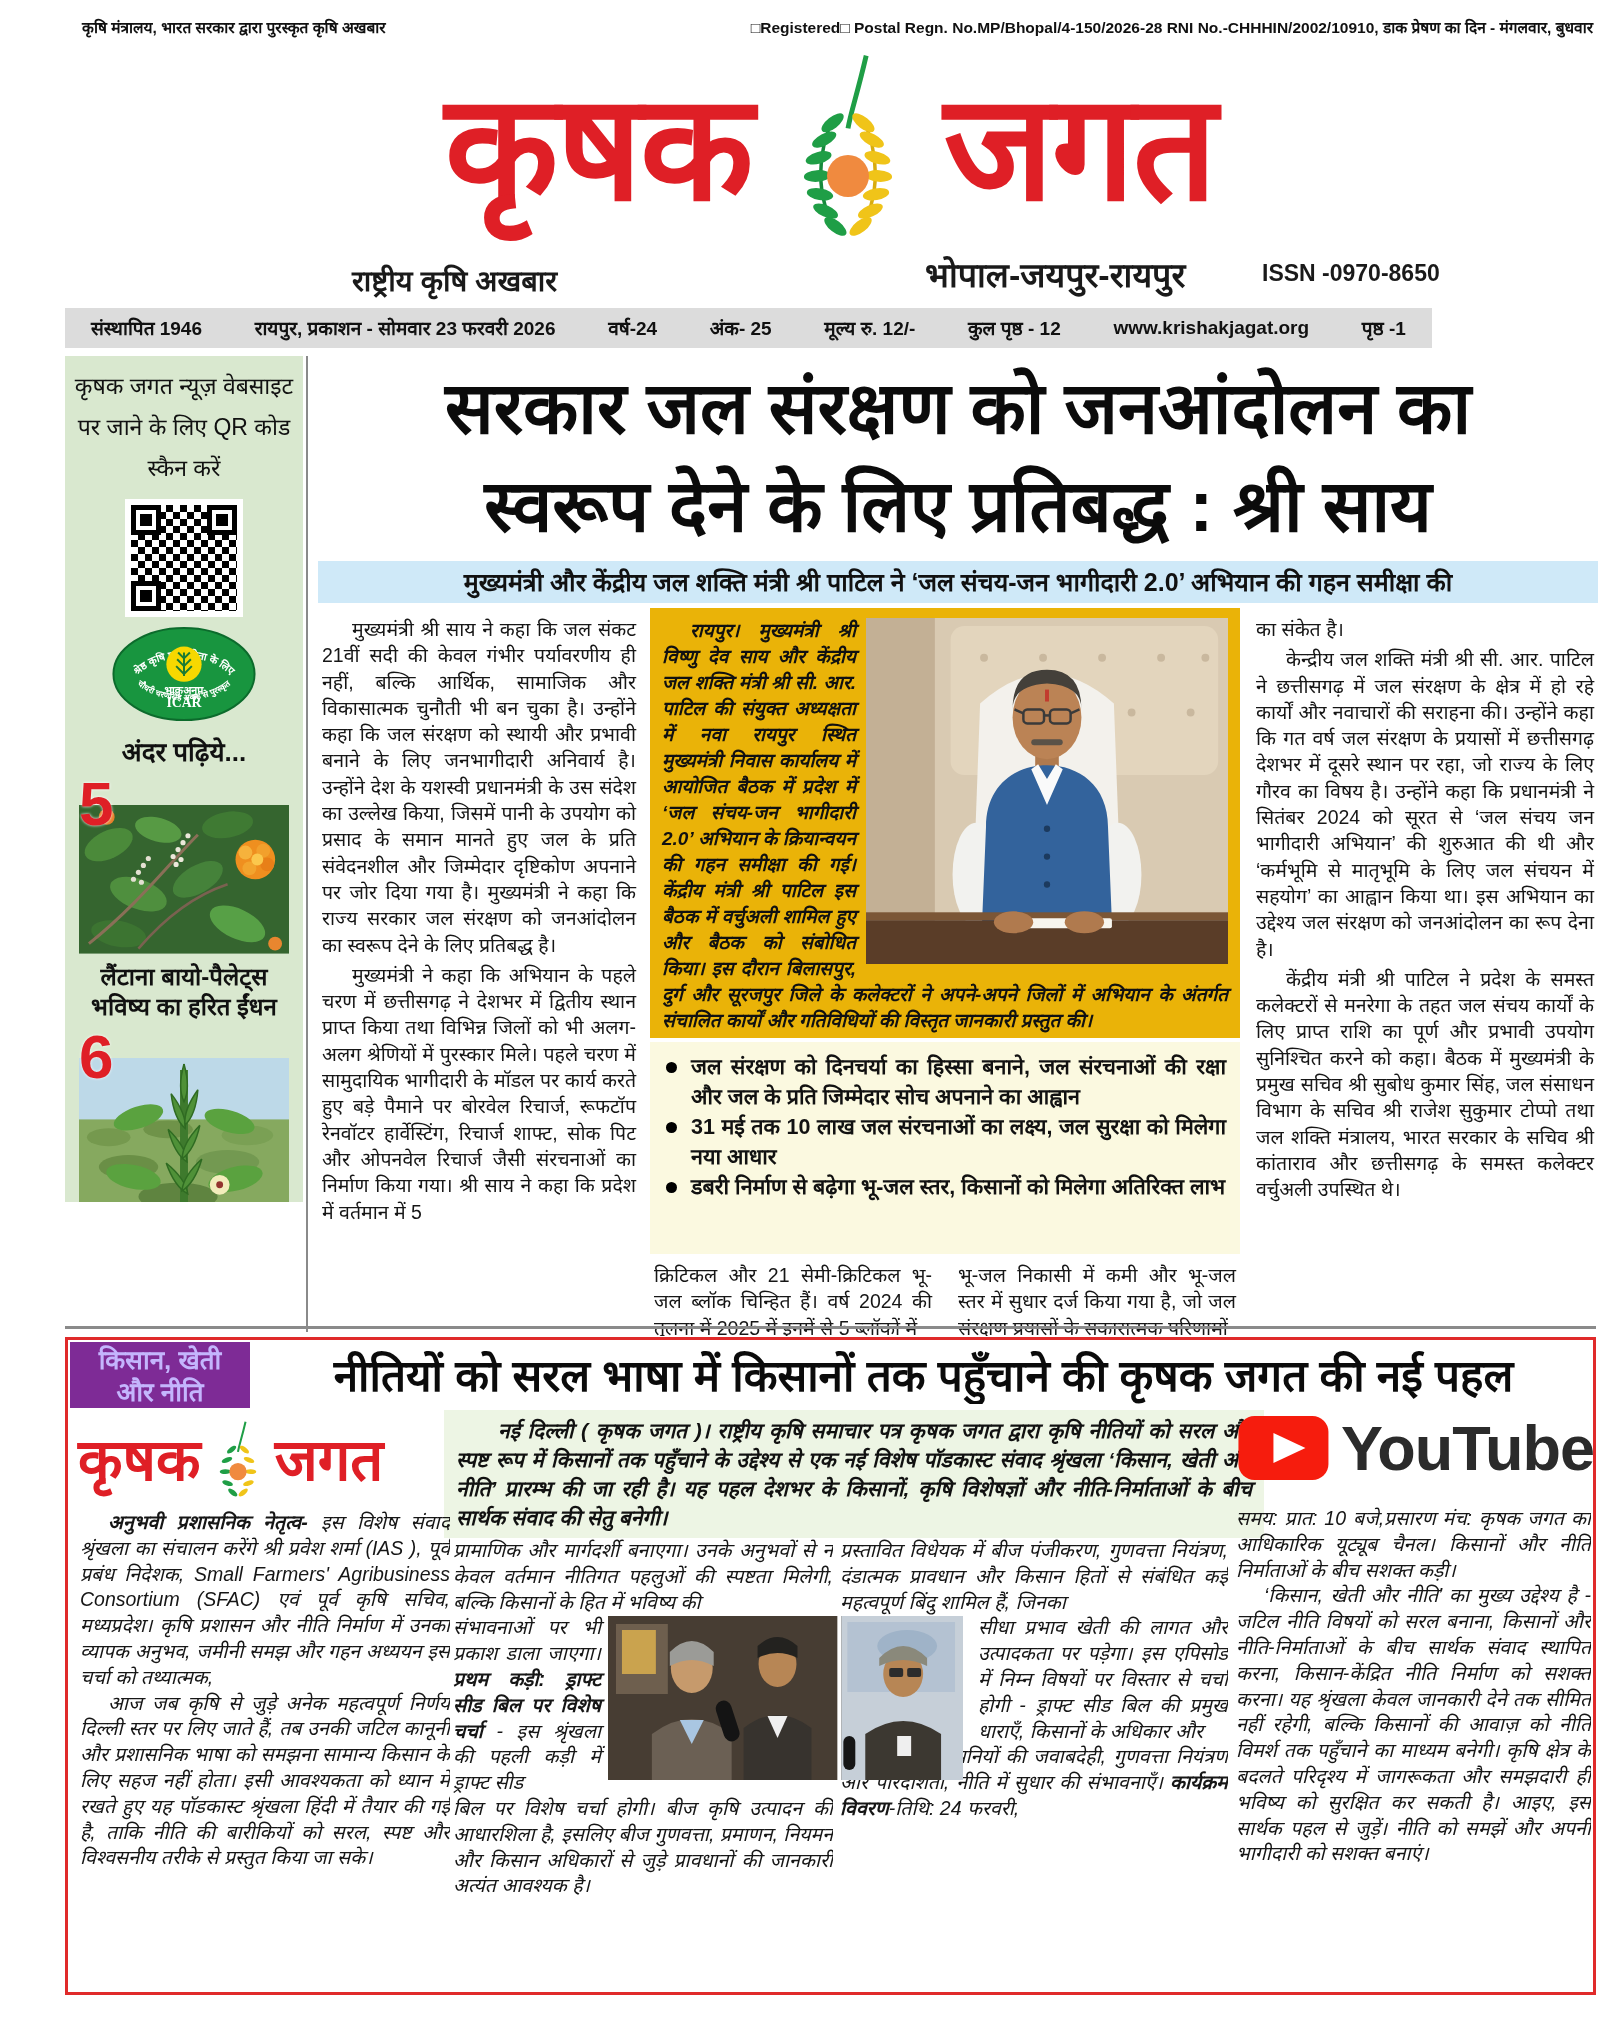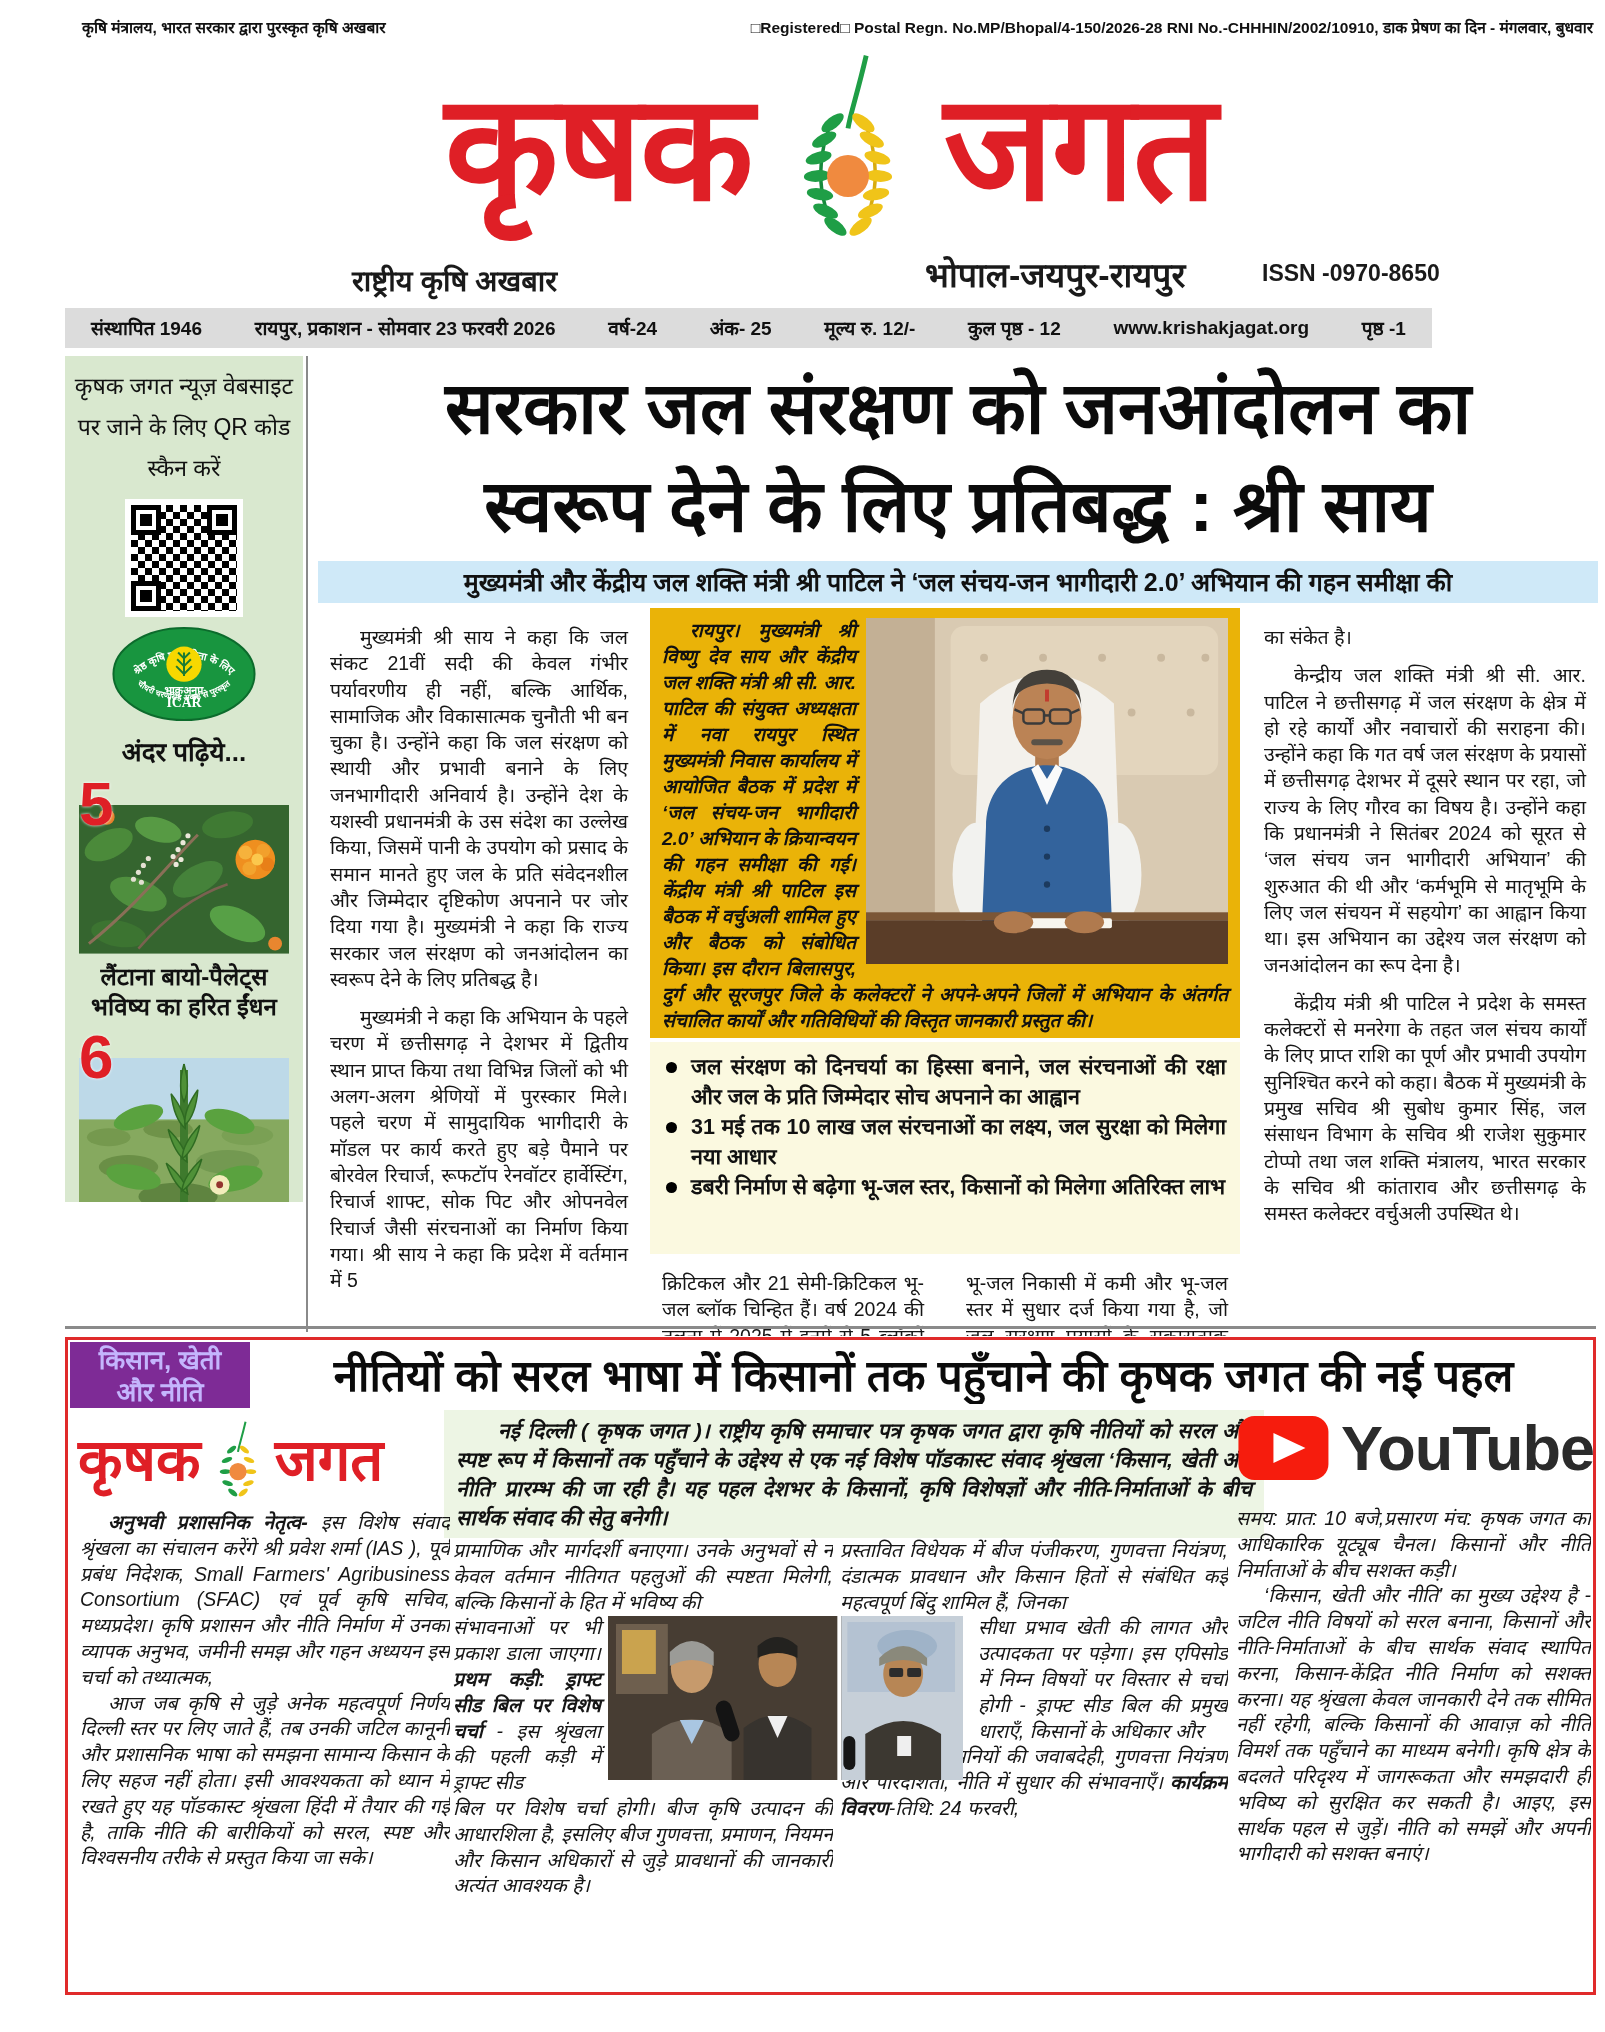--- a/index.html
+++ b/index.html
@@ -41,21 +41,21 @@
   .side-img{width:100%;display:block;}
   .side-cap{font-size:24px;font-weight:800;line-height:30px;margin-top:8px;}
 
   
   .v-rule{position:absolute;top:356px;left:306px;width:2px;height:976px;background:#8a8a8a;}
   .headline{position:absolute;left:318px;width:1280px;text-align:center;font-weight:900;color:#0b0b0b;
             font-size:72px;line-height:1;white-space:nowrap;}
   .subheadline{position:absolute;top:561px;left:318px;width:1280px;height:42px;background:#cfe9f8;
                font-size:25px;font-weight:800;text-align:center;line-height:42px;white-space:nowrap;overflow:hidden;}
   .body-txt{font-size:19.5px;line-height:26.3px;text-align:justify;color:#161616;}
-  .body-txt p{margin:12px;text-indent:30px;}
+  .body-txt p{margin:4px;text-indent:30px;}
   .body-txt p.noind{text-indent:0;}
   .col1{position:absolute;top:612px;left:318px;width:322px;height:723px;overflow:hidden;}
   .col3{position:absolute;top:612px;left:1252px;width:346px;height:723px;overflow:hidden;}
   .pink-box{position:absolute;top:608px;left:650px;width:590px;height:430px;background:#eab308;
             padding:10px 12px;box-sizing:border-box;font-size:19px;line-height:26px;font-weight:600;
             text-align:justify;overflow:hidden;font-style:italic;}
   .pink-box p{margin:0;text-indent:28px;}
   .cm-photo{float:right;width:362px;height:346px;margin:0 0 6px 10px;background:#d9cab2;}
   .yellow-box{position:absolute;top:1042px;left:650px;width:590px;height:212px;background:#fbf9e0;
               padding:10px 14px;box-sizing:border-box;overflow:hidden;}

